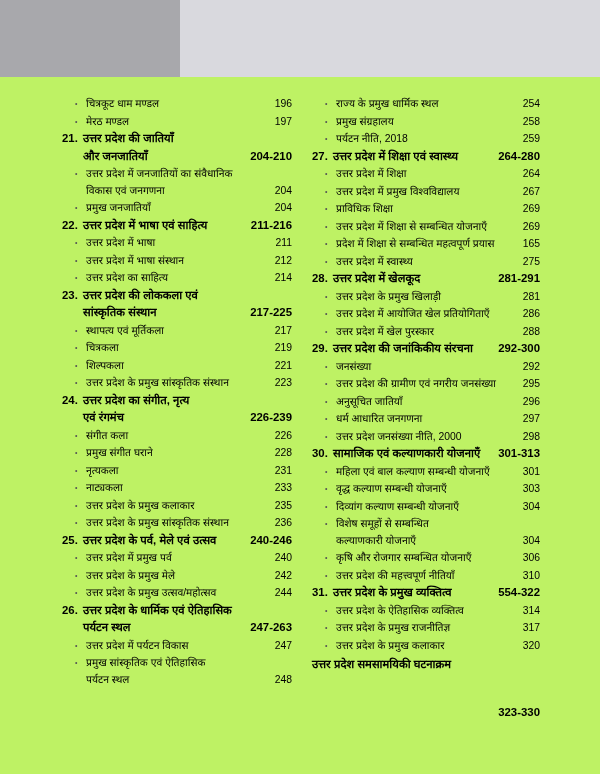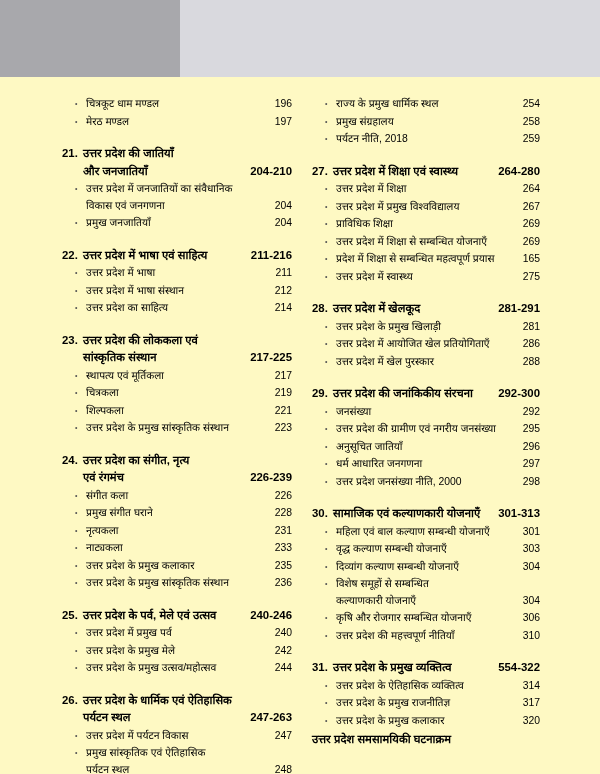--- a/index.html
+++ b/index.html
@@ -34,38 +34,37 @@
     height: 100%;
     background: #d9d9de;
   }
 
   
   .page {
     position: absolute;
     top: 77px; left: 0;
     width: 600px;
     height: 697px;
-    background: #fef9c3;
+    background: #bef264;
     box-sizing: border-box;
     padding: 18px 0 0 0;
   }
 
   .columns {
     display: flex;
     width: 600px;
   }
   .col {
     box-sizing: border-box;
   }
   .col-left  { width: 300px; padding-left: 62px; padding-right: 8px; }
   .col-right { width: 300px; padding-left: 12px; padding-right: 60px; }
 
   
   .chapter {
-    margin-top: 15px;
   }
   .chapter:first-child { margin-top: 0; }
 
   .chap-row {
     display: flex;
     align-items: flex-start;
     font-weight: bold;
     font-size: 11.4px;
     line-height: 17.5px;
   }

